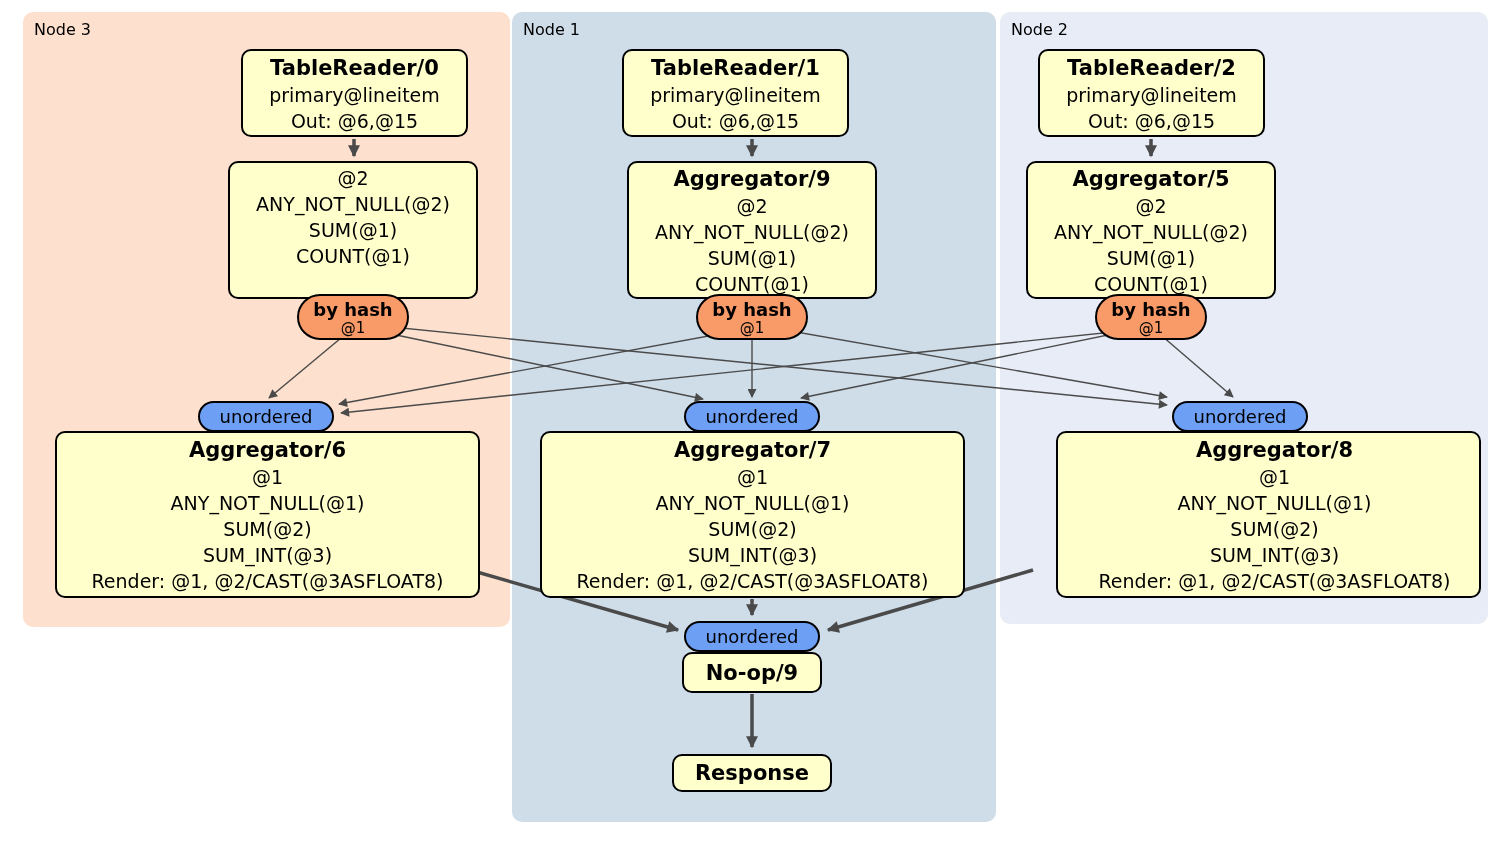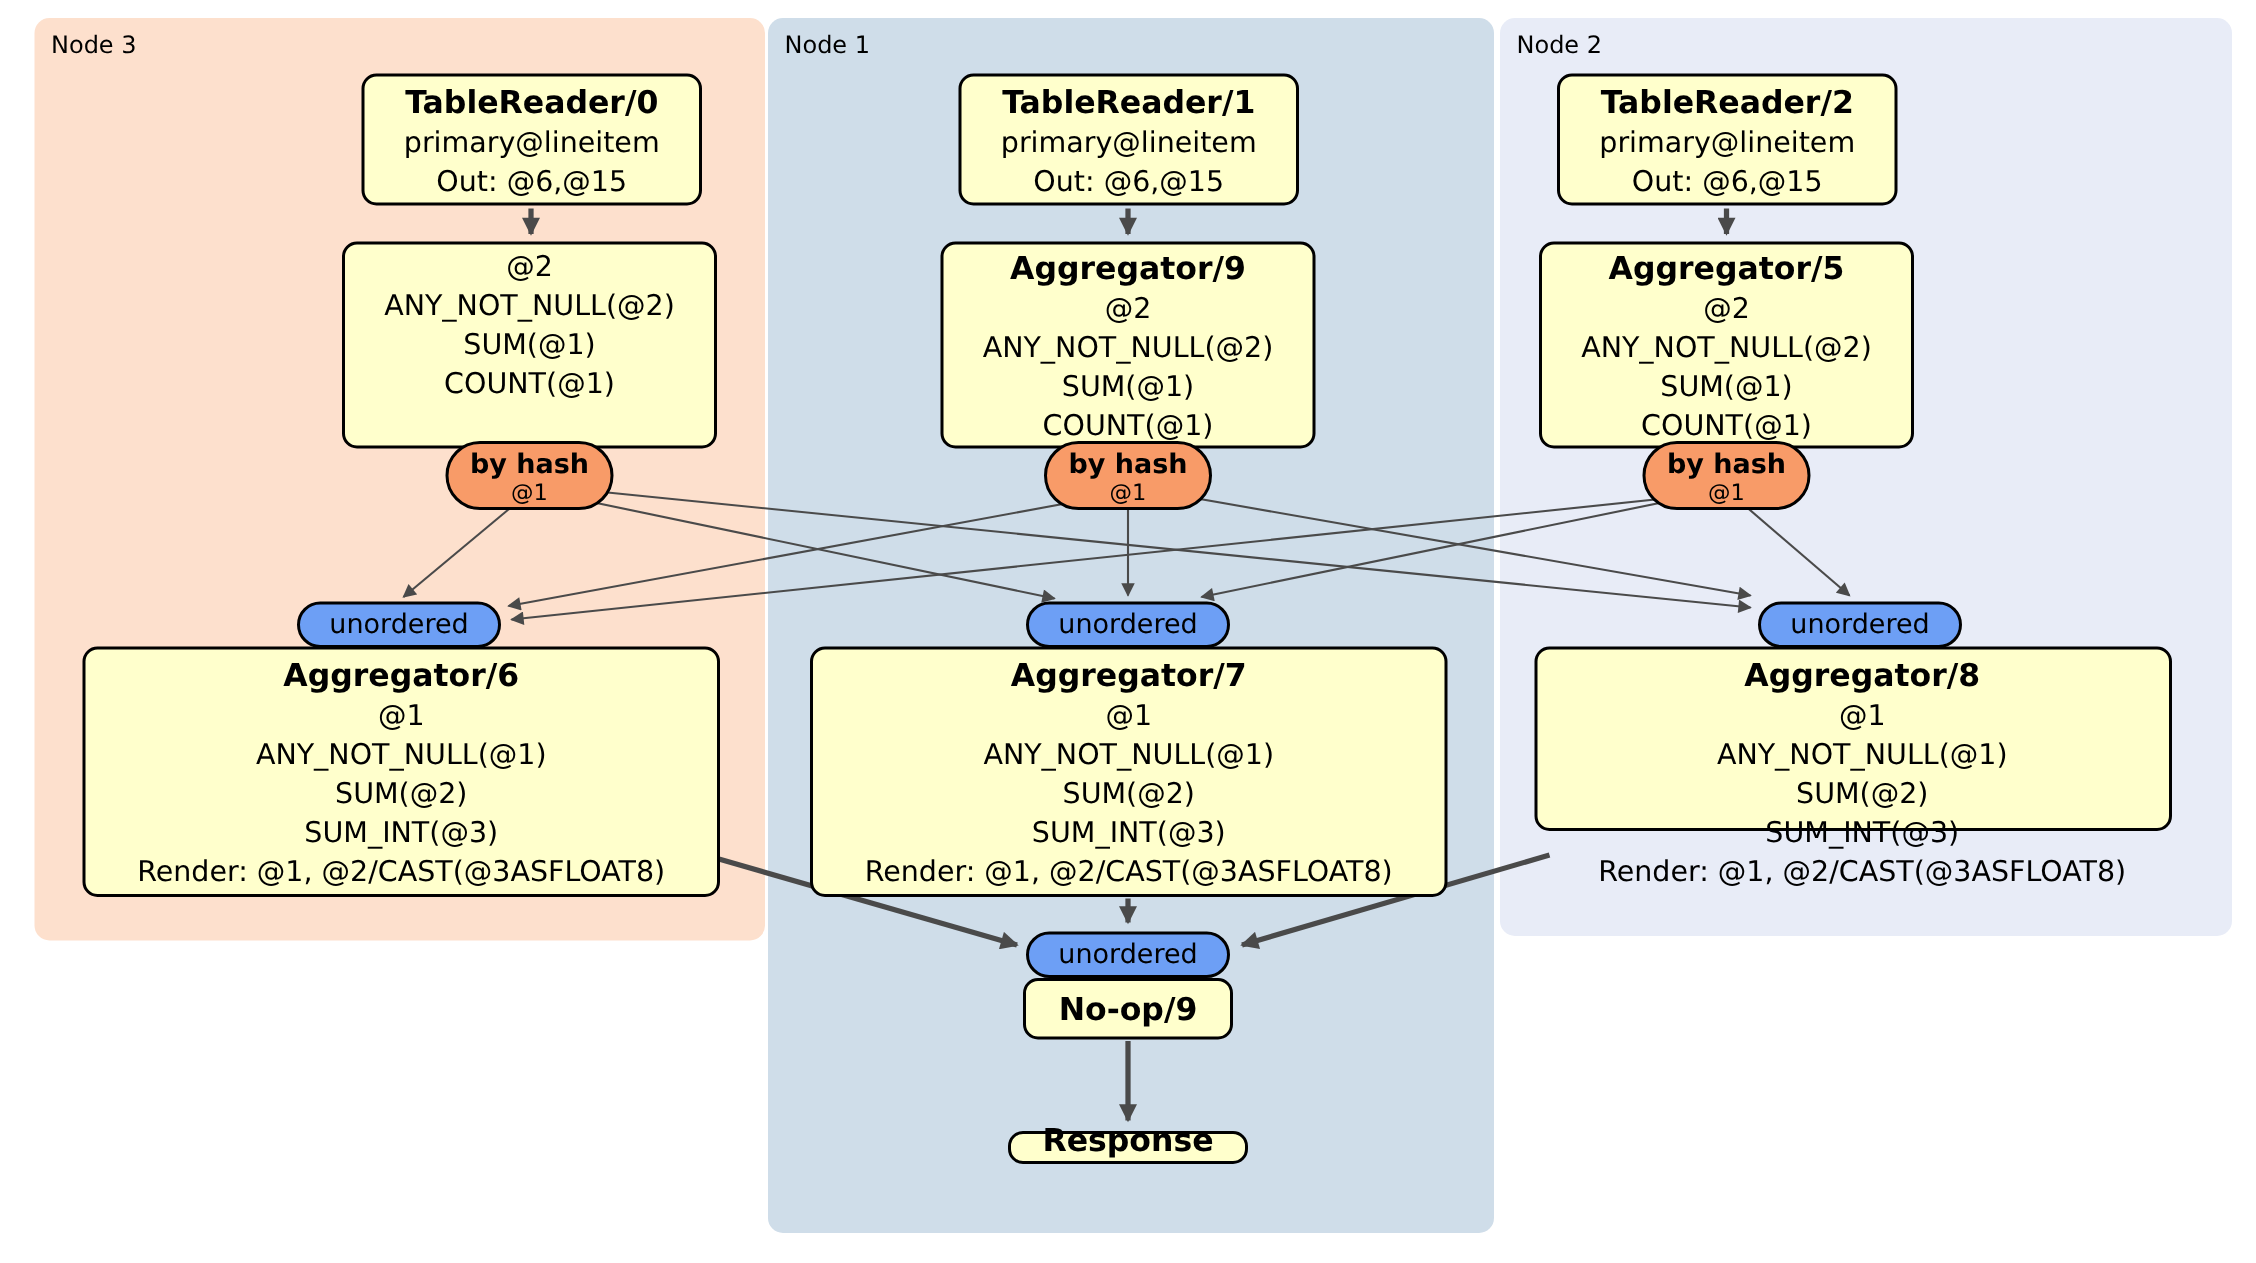--- a/index.html
+++ b/index.html
@@ -80,21 +80,21 @@
       <path stroke-width="1.4" marker-end="url(#ah-thin)" d="M1142,328 L801,398"></path>
       <path stroke-width="1.4" marker-end="url(#ah-thin)" d="M1155,330 L1233,397"></path>
     </g>
   </svg>
 
   <div class="op" style="left:241px;top:49px;width:227px;height:88px;">
     <div class="title">TableReader/0</div>
     <div class="line">primary@lineitem</div>
     <div class="line">Out: @6,@15</div>
   </div>
-  <div class="op" style="left:639px;top:49px;width:227px;height:88px;">
+  <div class="op" style="left:622px;top:49px;width:227px;height:88px;">
     <div class="title">TableReader/1</div>
     <div class="line">primary@lineitem</div>
     <div class="line">Out: @6,@15</div>
   </div>
   <div class="op" style="left:1038px;top:49px;width:227px;height:88px;">
     <div class="title">TableReader/2</div>
     <div class="line">primary@lineitem</div>
     <div class="line">Out: @6,@15</div>
   </div>
 
@@ -151,32 +151,32 @@
     <div class="line">Render: @1, @2/CAST(@3ASFLOAT8)</div>
   </div>
   <div class="op" style="left:540px;top:431px;width:425px;height:167px;">
     <div class="title">Aggregator/7</div>
     <div class="line">@1</div>
     <div class="line">ANY_NOT_NULL(@1)</div>
     <div class="line">SUM(@2)</div>
     <div class="line">SUM_INT(@3)</div>
     <div class="line">Render: @1, @2/CAST(@3ASFLOAT8)</div>
   </div>
-  <div class="op" style="left:1023px;top:431px;width:425px;height:123px;padding-left:12px;">
+  <div class="op" style="left:1056px;top:431px;width:425px;height:167px;padding-left:12px;">
     <div class="title">Aggregator/8</div>
     <div class="line">@1</div>
     <div class="line">ANY_NOT_NULL(@1)</div>
     <div class="line">SUM(@2)</div>
     <div class="line">SUM_INT(@3)</div>
     <div class="line">Render: @1, @2/CAST(@3ASFLOAT8)</div>
   </div>
 
   <div class="capsule stream" style="left:684px;top:621px;width:136px;height:31px;">
     <div class="title">unordered</div>
   </div>
   <div class="op single" style="left:682px;top:652px;width:140px;height:41px;">
     <div class="title">No-op/9</div>
   </div>
-  <div class="op single" style="left:672px;top:754px;width:160px;height:22px;align-items:flex-end;">
+  <div class="op single" style="left:672px;top:754px;width:160px;height:38px;">
     <div class="title">Response</div>
   </div>
 
 </div>
 
 </body></html>

